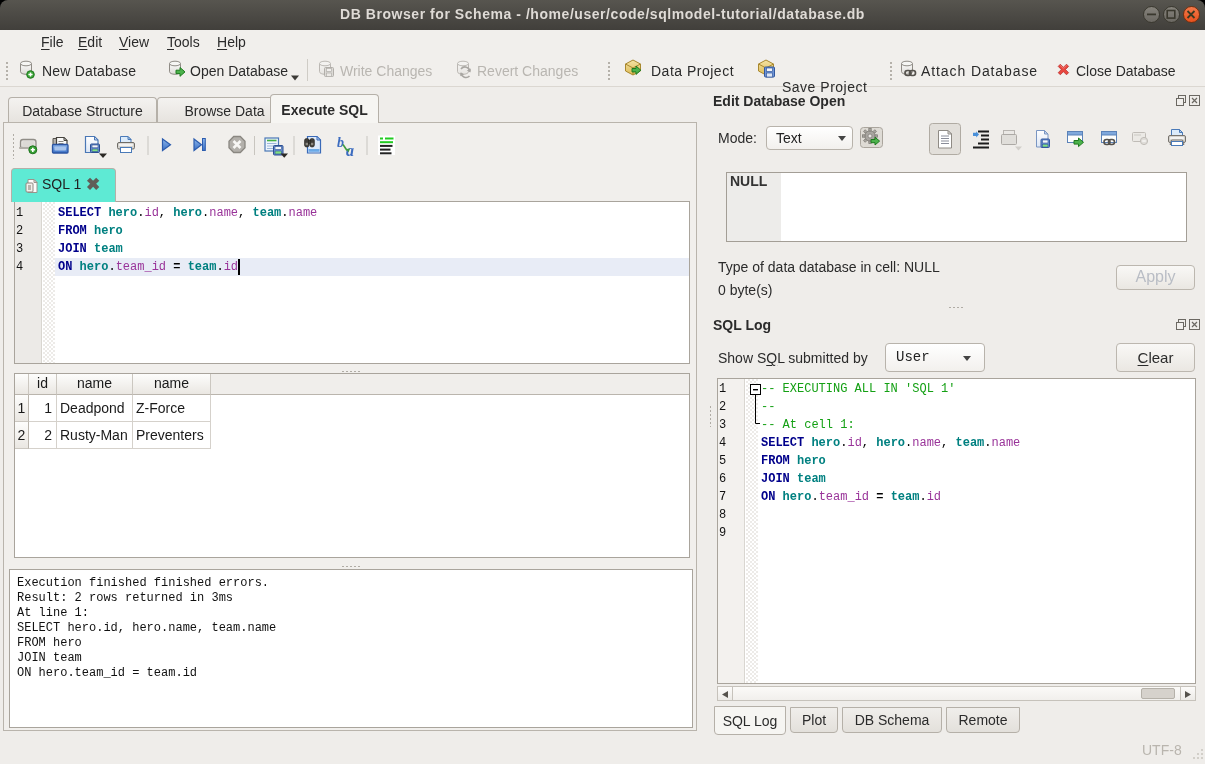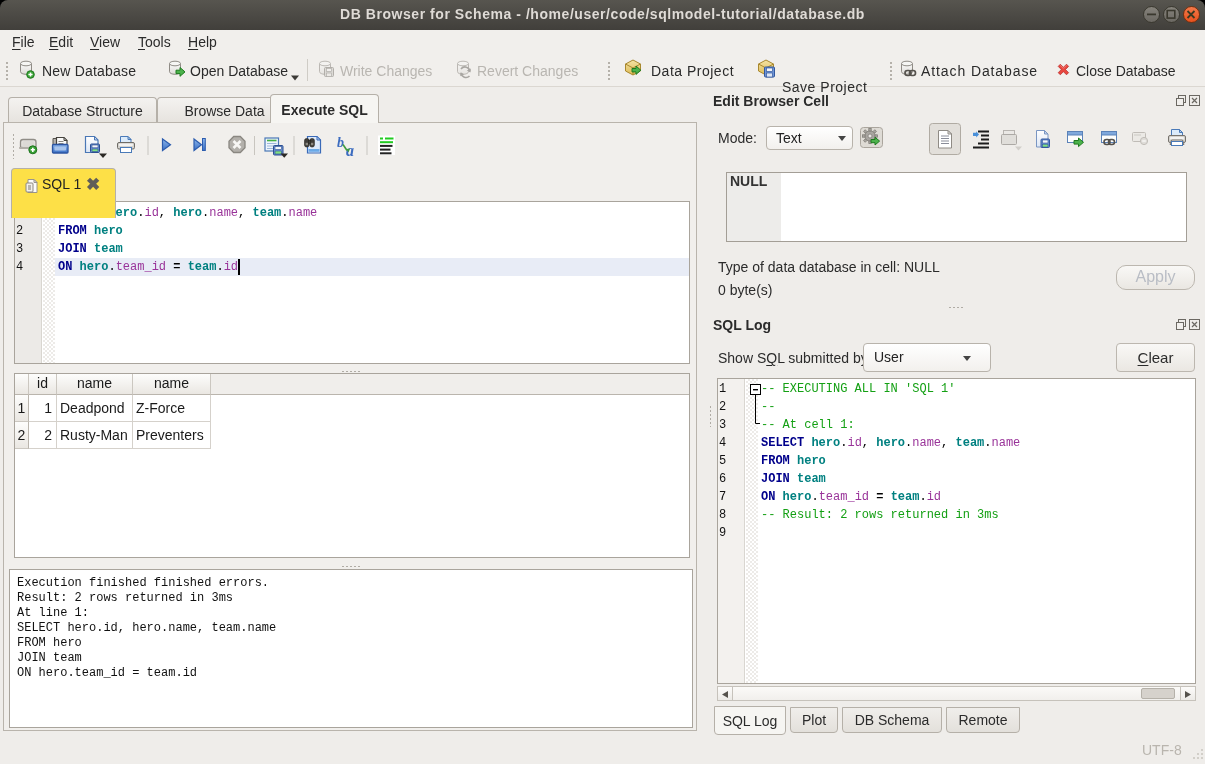--- a/index.html
+++ b/index.html
@@ -14,21 +14,21 @@
   border-radius:8px 8px 0 0; }
 #title-text { width:100%; text-align:center; top:6px; color:#dfdbd6;
   font-size:14px; font-weight:bold; letter-spacing:0.55px; }
 .winbtn { top:6px; width:17px; height:17px; border-radius:50%; }
 #btn-min  { left:1143px; background:linear-gradient(#85827b,#6b6862); border:1px solid #3a382f; }
 #btn-max  { left:1163px; background:linear-gradient(#85827b,#6b6862); border:1px solid #3a382f; }
 #btn-close{ left:1183px; background:linear-gradient(#f3794a,#e8511d); border:1px solid #73300f; }
 
 
 #menubar { left:0; top:30px; width:1205px; height:24px; background:#f1efec; }
-.menuitem { top:4px; font-size:14px; color:#2b2b2b; }
+.menuitem { top:4px; font-size:14px; color:#2b2b2b;margin-left:29px; }
 .menuitem span { text-decoration:underline; text-underline-offset:2px; }
 
 
 #toolbar { left:0; top:54px; width:1205px; height:33px; background:#f1efec;
   border-bottom:1px solid #dbd7d1; }
 .tbtext { top:9px; font-size:14px; color:#2b2b2b; }
 .tbtext.dis { color:#b9b6b1; }
 .tbsep { top:5px; width:1px; height:22px; background:#cfccc6; }
 .tbhandle { top:7px; width:5px; height:20px;
   background-image:radial-gradient(circle, #b5b1aa 0.9px, transparent 1.1px);
@@ -39,21 +39,21 @@
   border:1px solid #b5b0a8; border-bottom:none; border-radius:4px 4px 0 0;
   font-size:14px; color:#2b2b2b; text-align:center; }
 .maintab.active { top:94px; height:29px; background:#f6f5f2; z-index:5;font-weight:bold; }
 .maintab .lbl { position:relative; top:5px; }
 .maintab.active .lbl { top:7px; }
 
 
 #leftpane { left:3px; top:122px; width:694px; height:609px;
   background:#f1efec; border:1px solid #b9b4ac; }
 
-#sqltab { left:7px; top:45px; width:105px; height:50px; background:#fde047;
+#sqltab { left:7px; top:45px; width:105px; height:34px; background:#5eead4;
   border:1px solid #b5b0a8; border-bottom:none; border-radius:4px 4px 0 0; z-index:4;}
 #sqltab .txt { position:absolute; left:30px; top:7px; font-size:14px; color:#222; }
 #sqltab .x { position:absolute; left:74px; top:5px; font-size:17px; font-weight:bold; color:#605d58; }
 
 
 #editor { left:10px; top:78px; width:676px; height:163px; background:#fff;
   border:1px solid #a9a49c; }
 .gutter { position:absolute; left:0; top:0; width:27px; background:#eceae7; border-right:1px solid #d9d6d0;}
 .fold { position:absolute; top:0; width:12px;
   background-image:conic-gradient(#edebe8 25%, #ffffff 25% 50%, #edebe8 50% 75%, #ffffff 75%);
@@ -388,21 +388,21 @@
     <div style="top:81px">JOIN team</div>
     <div style="top:96px">ON hero.team_id = team.id</div>
   </div>
 </div>
 
 <div class="abs vdots" style="left:709px; top:405px; height:22px;"></div>
 <div class="abs hdots" style="left:341px; top:370px; width:19px;"></div>
 <div class="abs hdots" style="left:341px; top:565px; width:19px;"></div>
 <div class="abs hdots" style="left:948px; top:306px; width:16px;"></div>
 
-<div class="abs docktitle" style="left:713px; top:93px;">Edit Browser Cell</div>
+<div class="abs docktitle" style="left:713px; top:93px;">Edit Database Open</div>
 <svg class="abs" style="left:1176px; top:95px;" width="24" height="11" viewBox="0 0 24 11">
   <rect x="2.5" y="0.5" width="7" height="7" fill="none" stroke="#6b6862"></rect>
   <rect x="0.5" y="3.5" width="7" height="7" fill="#f1efec" stroke="#6b6862"></rect>
   <rect x="13.5" y="0.5" width="10" height="10" fill="none" stroke="#6b6862"></rect>
   <path d="M16 3 l5 5 m0 -5 l-5 5" stroke="#6b6862" stroke-width="1.2"></path>
 </svg>
 <div class="abs" style="left:718px; top:130px; font-size:14px; color:#2b2b2b;">Mode:</div>
 <div class="abs combo" style="left:766px; top:126px; width:87px; height:24px;">
   <span class="abs" style="left:9px; top:3px;">Text</span>
 </div>
@@ -488,54 +488,53 @@
     <rect x="3.5" y="12.5" width="11" height="4" fill="#fff" stroke="#4a7ab8"></rect>
   </g>
 </svg>
 
 <div id="cellbox" class="abs">
   <div class="nullcol"></div>
   <div class="nulltxt">NULL</div>
 </div>
 <div class="abs" style="left:718px; top:259px; font-size:14px; color:#2b2b2b;">Type of data database in cell: NULL</div>
 <div class="abs" style="left:718px; top:282px; font-size:14px; color:#2b2b2b;">0 byte(s)</div>
-<div class="abs btn" style="left:1116px; top:265px; width:79px; height:25px; color:#b9bdc5; font-size:16px;border-radius:10px;">
+<div class="abs btn" style="left:1116px; top:265px; width:79px; height:25px; color:#b9bdc5; font-size:16px;">
     <div style="position:relative; top:2px;">Apply</div>
   </div>
 
 <div class="abs docktitle" style="left:713px; top:317px;">SQL Log</div>
 <svg class="abs" style="left:1176px; top:319px;" width="24" height="11" viewBox="0 0 24 11">
   <rect x="2.5" y="0.5" width="7" height="7" fill="none" stroke="#6b6862"></rect>
   <rect x="0.5" y="3.5" width="7" height="7" fill="#f1efec" stroke="#6b6862"></rect>
   <rect x="13.5" y="0.5" width="10" height="10" fill="none" stroke="#6b6862"></rect>
   <path d="M16 3 l5 5 m0 -5 l-5 5" stroke="#6b6862" stroke-width="1.2"></path>
 </svg>
 <div class="abs" style="left:718px; top:350px; font-size:14px; color:#2b2b2b;text-align:center;">Show S<span style="text-decoration:underline; text-underline-offset:2px;">Q</span>L submitted by</div>
-<div class="abs combo" style="left:863px; top:343px; width:128px; height:29px;">
+<div class="abs combo" style="left:885px; top:343px; width:100px; height:29px;font-family:Liberation Mono, monospace;">
   <span class="abs" style="left:10px; top:5px;">User</span>
 </div>
 <svg class="abs" style="left:963px; top:356px;" width="8" height="5" viewBox="0 0 8 5">
     <path d="M0 0 h8 l-4 5 z" fill="#444"></path>
   </svg>
 <div class="abs btn" style="left:1116px; top:343px; width:79px; height:29px;">
     <div style="position:relative; top:5px;"><span style="text-decoration:underline; text-underline-offset:2px;">C</span>lear</div>
   </div>
 
 <div id="sqllogcode" class="abs">
   <div class="gutter"></div>
   <div class="fold"></div>
   <div class="lnum" style="top:1px">1<br>2<br>3<br>4<br>5<br>6<br>7<br>8<br>9</div>
   <div class="codeline cmt" style="top:1px">-- EXECUTING ALL IN 'SQL 1'</div>
   <div class="codeline cmt" style="top:19px">--</div>
   <div class="codeline cmt" style="top:37px">-- At cell 1:</div>
   <div class="codeline" style="top:55px"><span class="kw">SELECT</span> <span class="tbl">hero</span>.<span class="fld">id</span>, <span class="tbl">hero</span>.<span class="fld">name</span>, <span class="tbl">team</span>.<span class="fld">name</span></div>
   <div class="codeline" style="top:73px"><span class="kw">FROM</span> <span class="tbl">hero</span></div>
   <div class="codeline" style="top:91px"><span class="kw">JOIN</span> <span class="tbl">team</span></div>
   <div class="codeline" style="top:109px"><span class="kw">ON</span> <span class="tbl">hero</span>.<span class="fld">team_id</span> <b>=</b> <span class="tbl">team</span>.<span class="fld">id</span></div>
-  <div class="codeline cmt" style="top:127px">-- Result: 2 rows returned in 3ms</div>
   <svg style="left:32px; top:5px;" width="30" height="45" viewBox="0 0 30 45">
     <path d="M5.5 10 V39.5 H10" fill="none" stroke="#000" stroke-width="1"></path>
     <rect x="0.5" y="0.5" width="10" height="10" fill="#fff" stroke="#000"></rect>
     <rect x="3" y="5" width="5" height="1.4" fill="#000"></rect>
   </svg>
 </div>
 <div id="hscroll" class="abs">
   <div class="sbarrow" style="left:0; border-right:1px solid #c6c2bb;"></div>
   <div class="sbarrow" style="right:0; border-left:1px solid #c6c2bb;"></div>
   <svg style="left:4px; top:3.5px;" width="6" height="7" viewBox="0 0 6 7">

